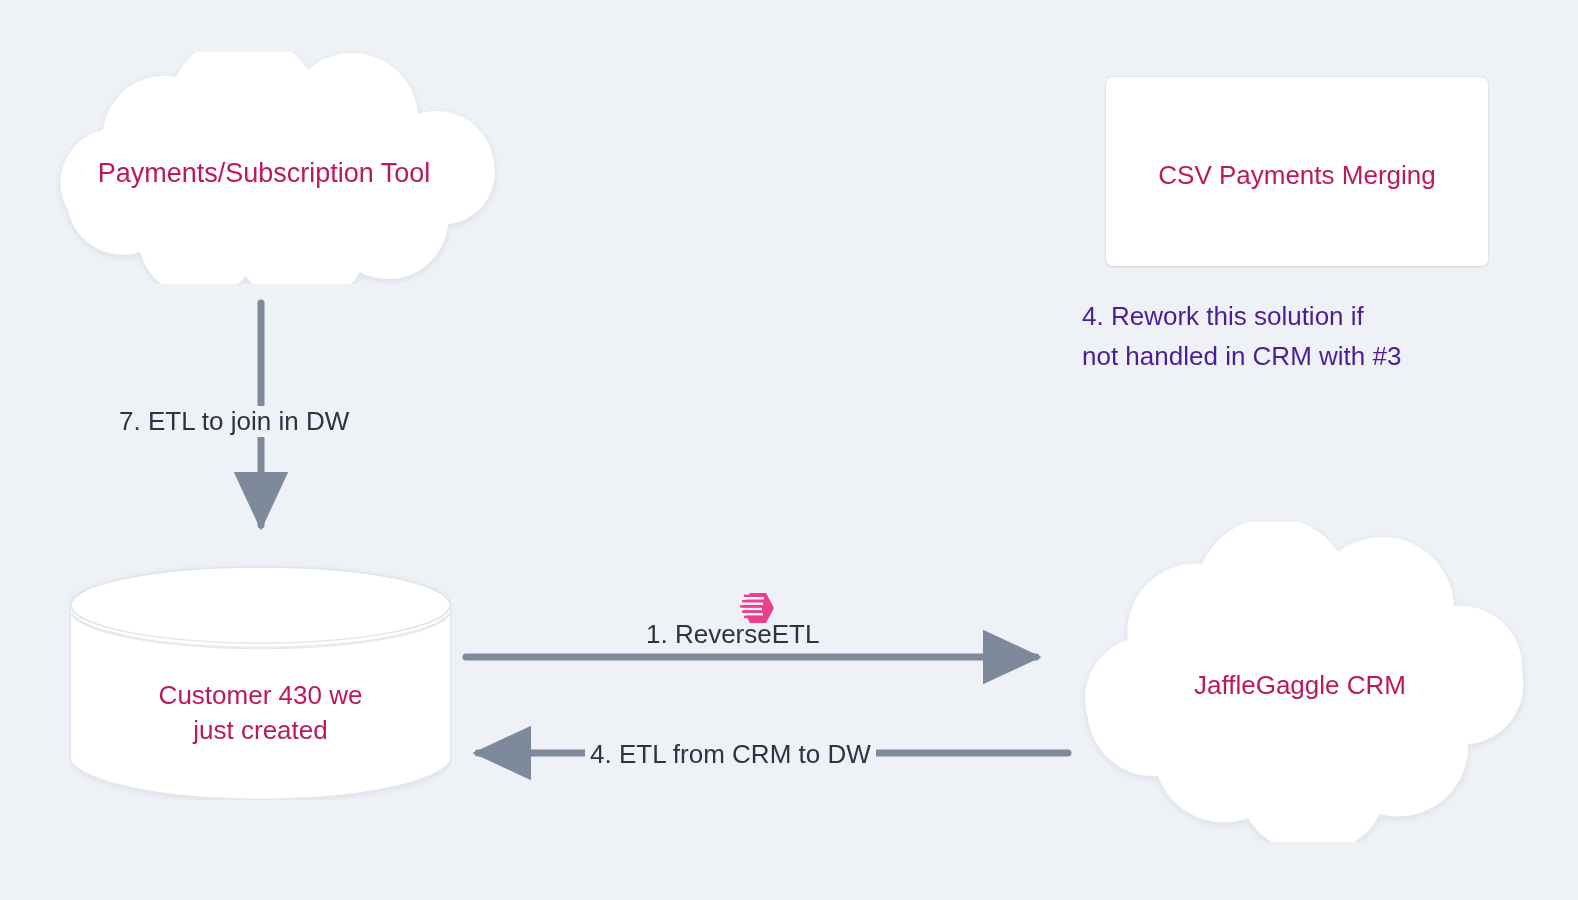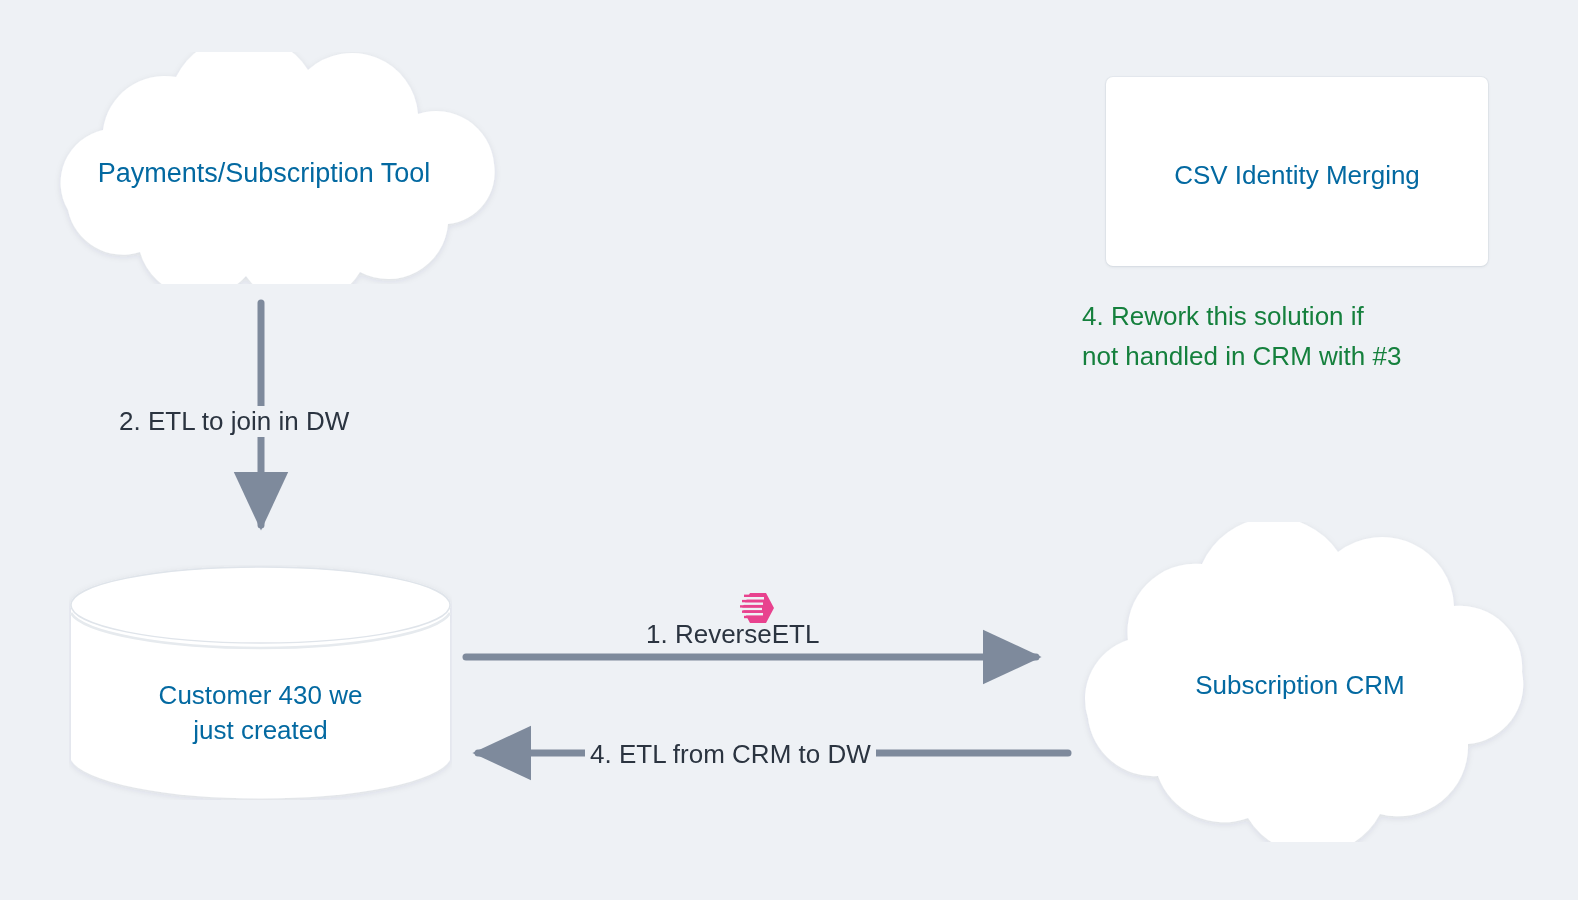--- a/index.html
+++ b/index.html
@@ -13,21 +13,21 @@
     font-family: "Liberation Sans", "DejaVu Sans", sans-serif;
     overflow: hidden;
   }
   #canvas {
     position: relative;
     width: 1578px;
     height: 900px;
   }
   .node-label {
     position: absolute;
-    color: #0369a1;
+    color: #be185d;
     text-align: center;
     line-height: 1.35;
     pointer-events: none;
     white-space: pre-line;
   }
 
   
   #cloud-payments {
     position: absolute;
     left: 8px;
@@ -89,21 +89,21 @@
     width: 383px;
     font-size: 26px;
   }
 
   
   #note-rework {
     position: absolute;
     left: 1082px;
     top: 297px;
     width: 430px;
-    color: #15803d;
+    color: #4c1d95;
     font-size: 26px;
     line-height: 1.52;
     text-align: left;
     white-space: pre-line;
   }
 
   
   .edge-label {
     position: absolute;
     color: #2b3440;
@@ -165,21 +165,21 @@
                A 60,60 0 0 1 352,220
                A 68,68 0 0 1 238,224
                A 62,62 0 0 1 132,200
                A 56,56 0 0 1 60,158
                A 54,54 0 0 1 95,78 Z" fill="#ffffff"></path>
     </g>
   </svg>
   <div class="node-label" id="cloud-payments-label">Payments/Subscription Tool</div>
 
   <div id="box-csv"></div>
-  <div class="node-label" id="box-csv-label">CSV Identity Merging</div>
+  <div class="node-label" id="box-csv-label">CSV Payments Merging</div>
 
   <svg id="cyl-dw" viewBox="0 0 383 235">
     <g filter="url(#softshadow)">
       <path d="M 2,40 L 2,195 A 191,44 0 0 0 381,195 L 381,40 Z" fill="#ffffff"></path>
       <ellipse cx="191.5" cy="40" rx="189.5" ry="38" fill="#ffffff" stroke="#dfe4ea" stroke-width="1.4"></ellipse>
       <path d="M 2,48 A 191,40 0 0 0 381,48" fill="none" stroke="#e6eaee" stroke-width="2.5"></path>
     </g>
   </svg>
   <div class="node-label" id="cyl-dw-label">Customer 430 we
 just created</div>
@@ -192,21 +192,21 @@
                A 72,72 0 0 1 404,84
                A 62,62 0 0 1 472,150
                A 60,60 0 0 1 418,222
                A 70,70 0 0 1 330,292
                A 76,76 0 0 1 198,296
                A 70,70 0 0 1 108,254
                A 66,66 0 0 1 38,196
                A 62,62 0 0 1 78,118 Z" fill="#ffffff"></path>
     </g>
   </svg>
-  <div class="node-label" id="cloud-crm-label">Subscription CRM</div>
+  <div class="node-label" id="cloud-crm-label">JaffleGaggle CRM</div>
 
   <svg id="edges" viewBox="0 0 1578 900">
     <defs>
       <marker id="arrowhead-right" markerWidth="9" markerHeight="9" refX="7.6" refY="4.5" orient="auto" markerUnits="strokeWidth">
         <path d="M 0,0.6 L 8.4,4.5 L 0,8.4 Z" fill="#7e8a9c"></path>
       </marker>
       <marker id="arrowhead-left" markerWidth="9" markerHeight="9" refX="7.6" refY="4.5" orient="auto" markerUnits="strokeWidth">
         <path d="M 0,0.6 L 8.4,4.5 L 0,8.4 Z" fill="#7e8a9c"></path>
       </marker>
       <marker id="arrowhead-down" markerWidth="9" markerHeight="9" refX="7.6" refY="4.5" orient="auto" markerUnits="strokeWidth">
@@ -214,21 +214,21 @@
       </marker>
     </defs>
 
     <line x1="261" y1="303" x2="261" y2="525" stroke="#7e8a9c" stroke-width="7" stroke-linecap="round" marker-end="url(#arrowhead-down)"></line>
 
     <line x1="466" y1="657" x2="1036" y2="657" stroke="#7e8a9c" stroke-width="7" stroke-linecap="round" marker-end="url(#arrowhead-right)"></line>
 
     <line x1="1068" y1="753" x2="478" y2="753" stroke="#7e8a9c" stroke-width="7" stroke-linecap="round" marker-end="url(#arrowhead-left)"></line>
   </svg>
 
-  <div class="edge-label" id="edge-label-2">2. ETL to join in DW</div>
+  <div class="edge-label" id="edge-label-2">7. ETL to join in DW</div>
   <div class="edge-label" id="edge-label-1">1. ReverseETL</div>
   <div class="edge-label" id="edge-label-3">4. ETL from CRM to DW</div>
 
   <svg id="logo-reverseetl" viewBox="0 0 44 44">
     <g fill="#e8428e">
       <path d="M 13,8  L 30,8  L 38,22 L 30,36 L 13,36 L 13,32.4 L 38,32.4 L 38,36 L 30,36 Z" opacity="0"></path>
 
       <path d="M 14,7 L 30,7 L 38,22 L 30,37 L 14,37 L 6,22 Z"></path>
 
       <rect x="2" y="11.0" width="26" height="2.6" fill="#eef1f5"></rect>

